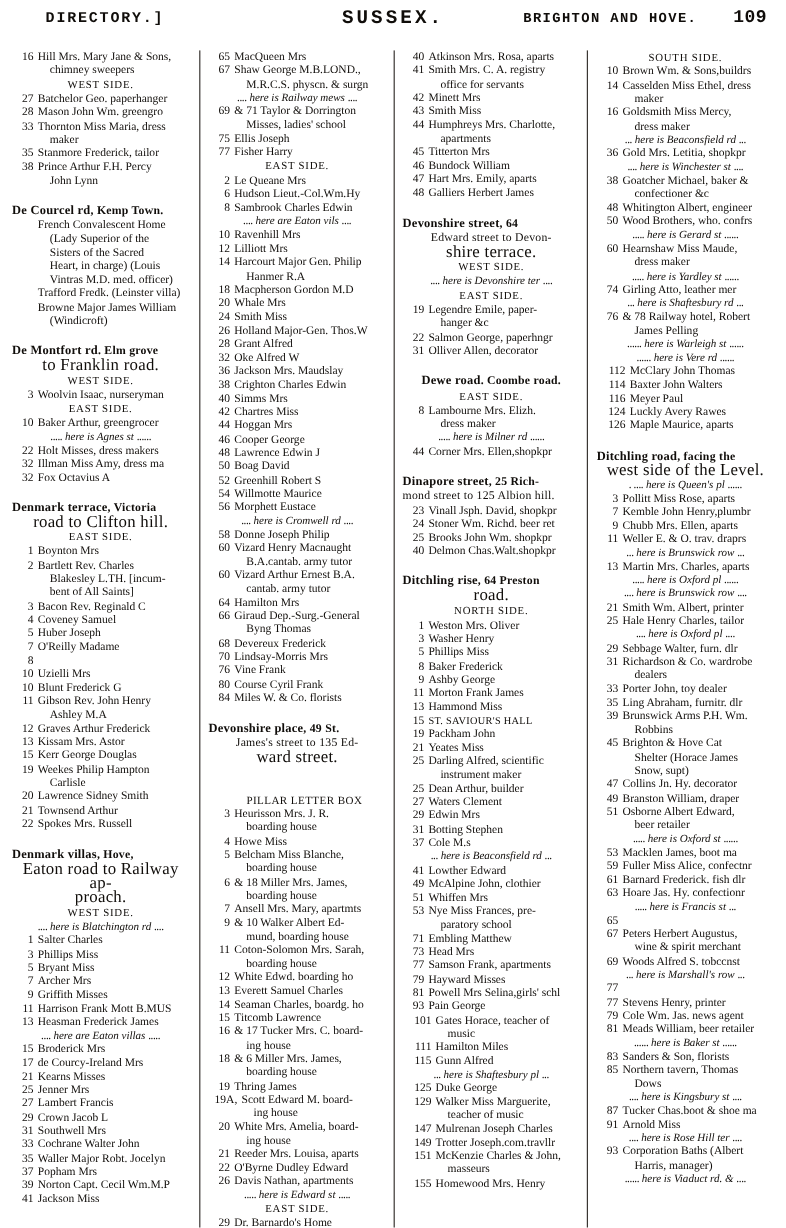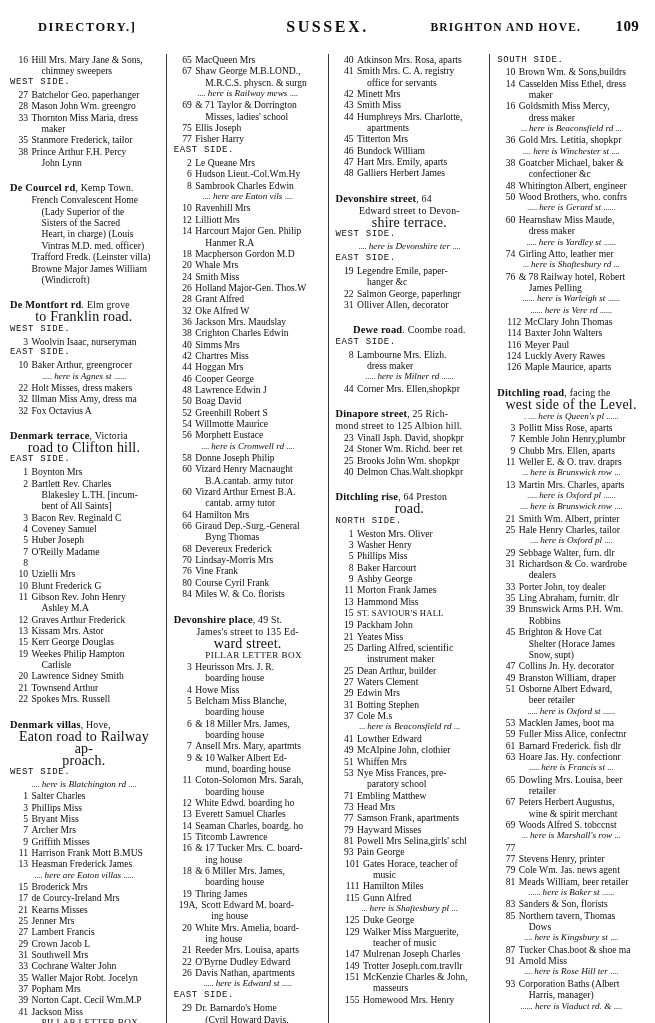--- a/index.html
+++ b/index.html
@@ -20,23 +20,24 @@
     height: 1023px;
     padding: 0;
     box-sizing: border-box;
     position: relative;
   }
 
   
   .running-head {
     position: relative;
     height: 30px;
-    margin: 20px 14px 0 14px;
+    margin: 8px 14px 0 14px;
     font-weight: bold;
     letter-spacing: 0.04em;
+    font-family: Liberation Mono, monospace;
   }
   .rh-left {
     position: absolute;
     left: 24px;
     top: 0;
     font-size: 12.5px;
     letter-spacing: 0.12em;
   }
   .rh-left .bracket {
     font-weight: bold;
@@ -109,62 +110,62 @@
 
   
   .street-head {
     margin-top: 7px;
     font-weight: bold;
     font-size: 10.4px;
     line-height: 12px;
     letter-spacing: 0.02em;
   }
   .street-head .rest {
-    font-weight: normal;
+    font-weight: bold;
     font-size: 9.8px;
   }
   .street-head.center { text-align: center; }
   .street-head .line2 {
     display: block;
     font-weight: normal;
     text-align: center;
     font-size: 14px;
   }
   .street-head .just {
     display: block;
     font-weight: normal;
     font-size: 9.8px;
     text-align: justify;
     text-align-last: center;
   }
 
   
   .side {
-    text-align: left;
+    text-align: center;
     font-variant: small-caps;
     font-size: 9px;
     letter-spacing: 0.07em;
     margin: 0.5px 0 0.5px 0;
-    font-family: Liberation Mono, monospace;
   }
   
   .crossref {
     font-style: italic;
     font-size: 9.2px;
     text-align: center;
     white-space: nowrap;
     overflow: hidden;
   }
   .crossref .dots { font-style: normal; letter-spacing: -0.3px; }
   .pillar {
     text-align: center;
     font-variant: small-caps;
     font-size: 9.2px;
     letter-spacing: 0.04em;
     padding-left: 12px;
+    margin-top: 24px;
   }
   .gap { height: 7px; }
   .sc {
     font-variant: small-caps;
     font-size: 8.6px;
     letter-spacing: 0.03em;
   }
   .wrapindent { padding-left: 10px; display:block; }
 </style>
 </head>
@@ -735,21 +736,21 @@
         <div class="entry">
           <span class="num">3</span>
           <span class="txt"><span>Washer Henry</span></span>
         </div>
         <div class="entry">
           <span class="num">5</span>
           <span class="txt"><span>Phillips Miss</span></span>
         </div>
         <div class="entry">
           <span class="num">8</span>
-          <span class="txt"><span>Baker Harcourt</span></span>
+          <span class="txt"><span>Baker Frederick</span></span>
         </div>
         <div class="entry">
           <span class="num">9</span>
           <span class="txt"><span>Ashby George</span></span>
         </div>
         <div class="entry">
           <span class="num">11</span>
           <span class="txt"><span>Morton Frank James</span></span>
         </div>
         <div class="entry">
@@ -1024,21 +1025,20 @@
           <span class="num">61</span>
           <span class="txt"><span>Barnard Frederick. fish dlr</span></span>
         </div>
         <div class="entry">
           <span class="num">63</span>
           <span class="txt"><span>Hoare Jas. Hy. confectionr</span></span>
         </div>
         <div class="crossref"><span class="dots">.....</span><span> here is Francis st </span><span class="dots">...</span></div>
         <div class="entry">
           <span class="num">65</span>
-          <span class="txt"><span>Dowling Mrs. Louisa, beer</span><span class="wrapindent">retailer</span></span>
         </div>
         <div class="entry">
           <span class="num">67</span>
           <span class="txt justify"><span>Peters Herbert Augustus,</span><span class="wrapindent">wine &amp; spirit merchant</span></span>
         </div>
         <div class="entry">
           <span class="num">69</span>
           <span class="txt"><span>Woods Alfred S. tobccnst</span></span>
         </div>
         <div class="crossref"><span class="dots">...</span><span> here is Marshall's row </span><span class="dots">...</span></div>

